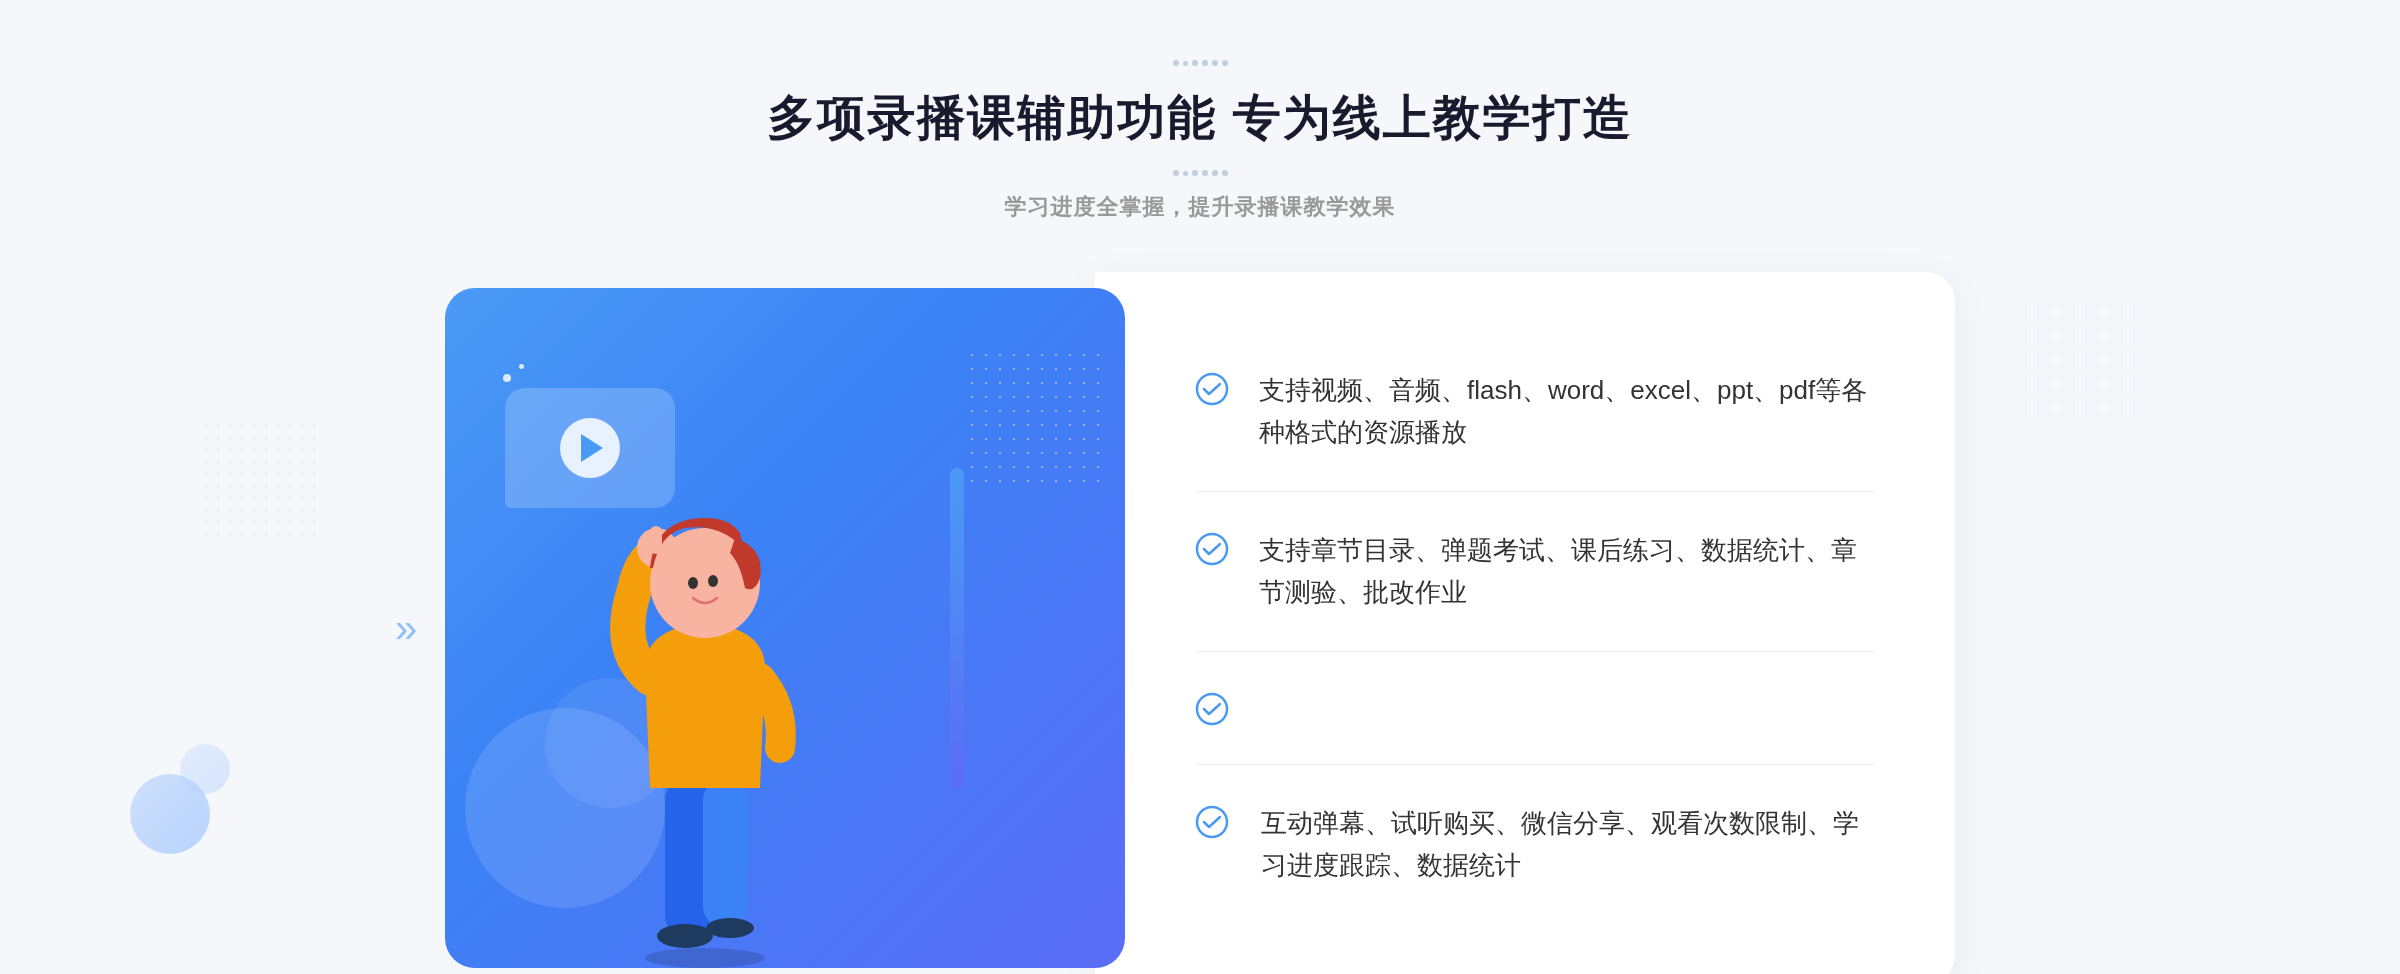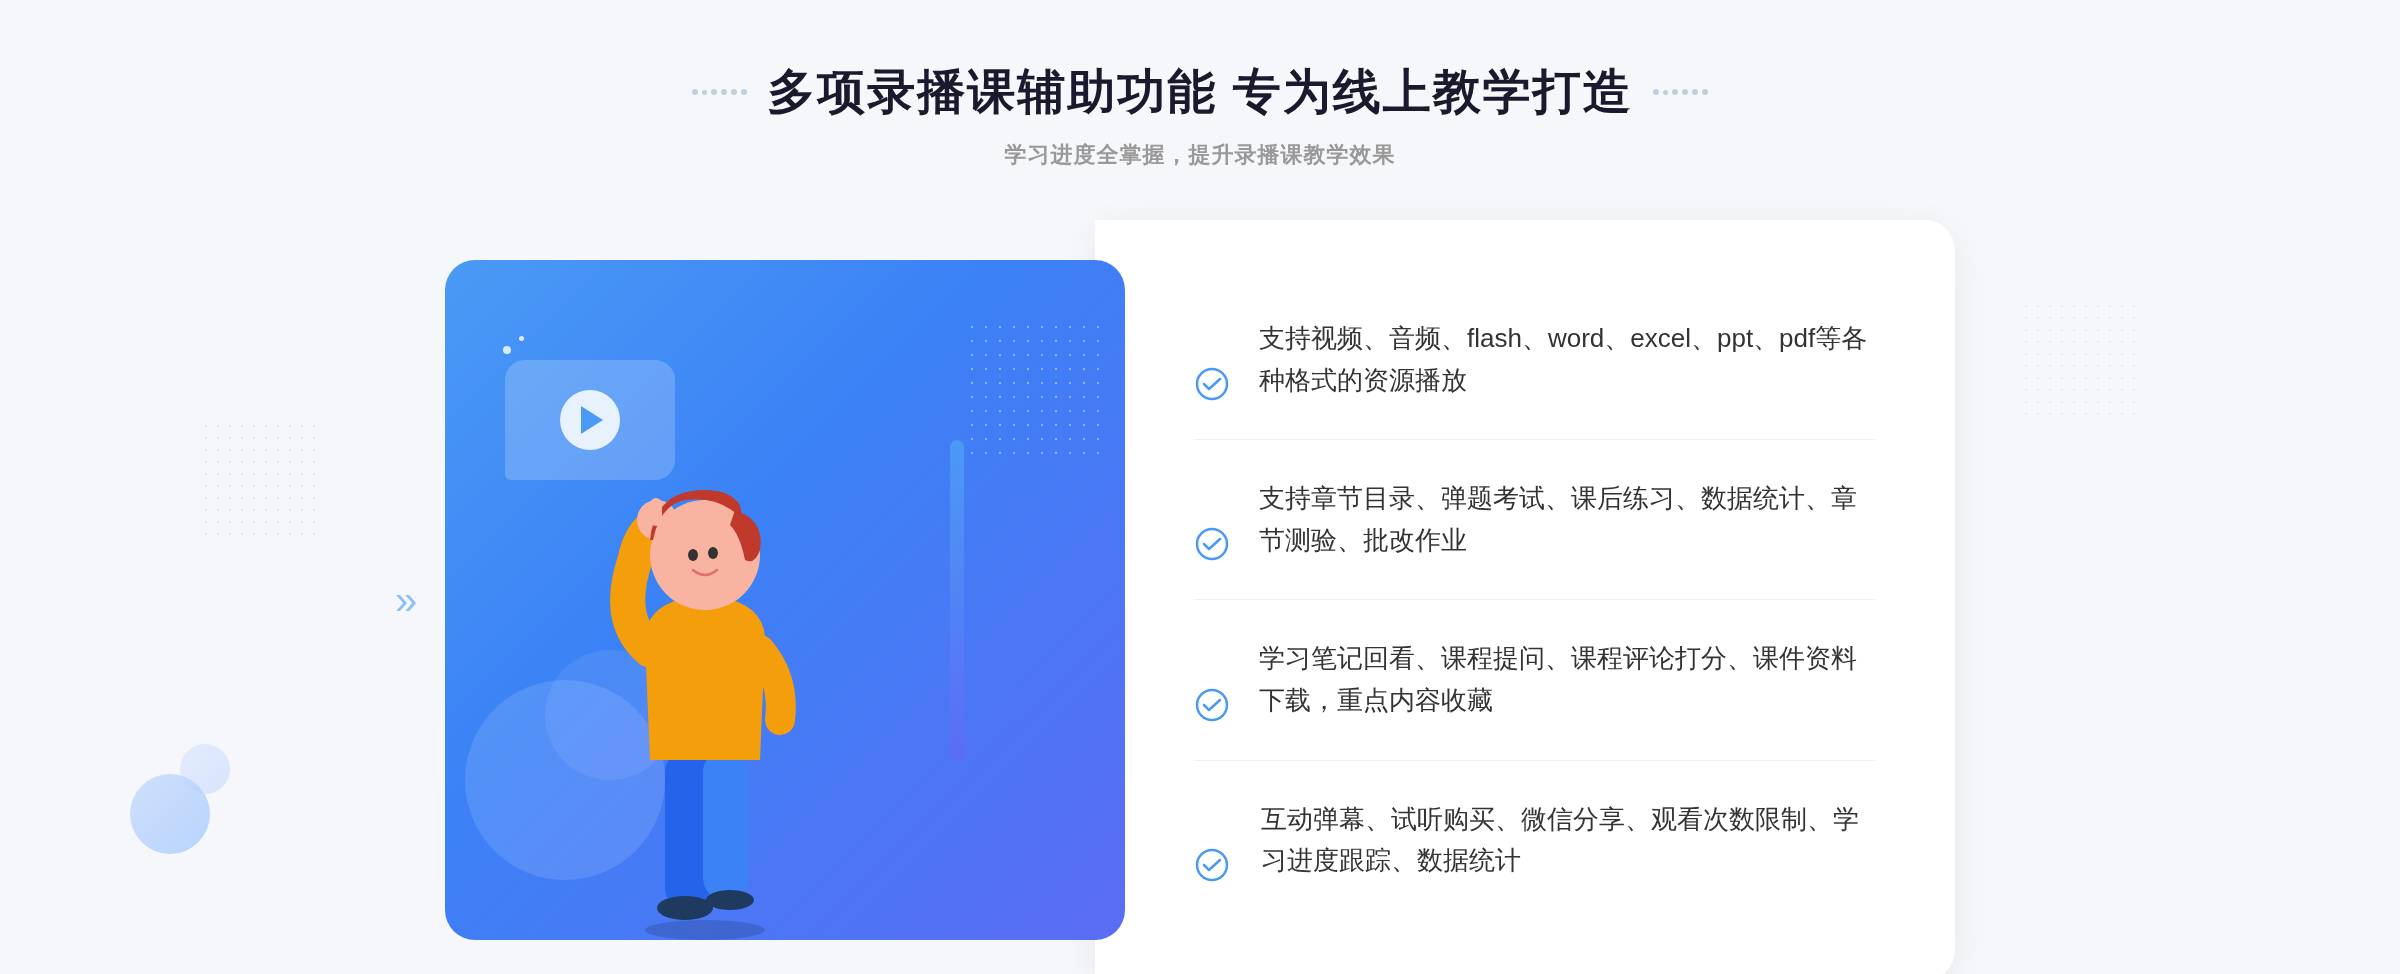--- a/index.html
+++ b/index.html
@@ -53,20 +53,21 @@
       text-align: center;
       margin-bottom: 50px;
       position: relative;
     }
 
     .header-decorators {
       display: flex;
       align-items: center;
       justify-content: space-between;
       gap: 20px;
+      flex-direction: column;
     }
 
     .decorator-dots {
       display: flex;
       gap: 4px;
       align-items: center;
     }
 
     .decorator-dots span {
       display: inline-block;
@@ -217,21 +218,21 @@
       flex-direction: column;
       justify-content: center;
       gap: 0;
       margin-left: -30px;
       z-index: 1;
       box-shadow: 0 10px 40px rgba(0,0,0,0.06);
     }
 
     .feature-item {
       display: flex;
-      align-items: flex-end;
+      align-items: flex-start;
       gap: 30px;
       padding: 38px 0;
       border-bottom: 1px solid #f0f0f0;
     }
 
     .feature-item:last-child {
       border-bottom: none;
       gap: 32px;
     }
 
@@ -414,21 +415,20 @@
           <path d="M9 17 L14 22 L25 12" stroke="#4a9af5" stroke-width="2.5" stroke-linecap="round" stroke-linejoin="round"></path>
         </svg>
         <span class="feature-text">支持章节目录、弹题考试、课后练习、数据统计、章节测验、批改作业</span>
       </div>
 
       <div class="feature-item">
         <svg class="check-icon" viewBox="0 0 34 34" fill="none" xmlns="http://www.w3.org/2000/svg">
           <circle cx="17" cy="17" r="15" stroke="#4a9af5" stroke-width="2.5"></circle>
           <path d="M9 17 L14 22 L25 12" stroke="#4a9af5" stroke-width="2.5" stroke-linecap="round" stroke-linejoin="round"></path>
         </svg>
-        <span class="feature-text">学习笔记回看、课程提问、课程评论打分、课件资料下载，重点内容收藏</span>
       </div>
 
       <div class="feature-item">
         <svg class="check-icon" viewBox="0 0 34 34" fill="none" xmlns="http://www.w3.org/2000/svg">
           <circle cx="17" cy="17" r="15" stroke="#4a9af5" stroke-width="2.5"></circle>
           <path d="M9 17 L14 22 L25 12" stroke="#4a9af5" stroke-width="2.5" stroke-linecap="round" stroke-linejoin="round"></path>
         </svg>
         <span class="feature-text">互动弹幕、试听购买、微信分享、观看次数限制、学习进度跟踪、数据统计</span>
       </div>
 

